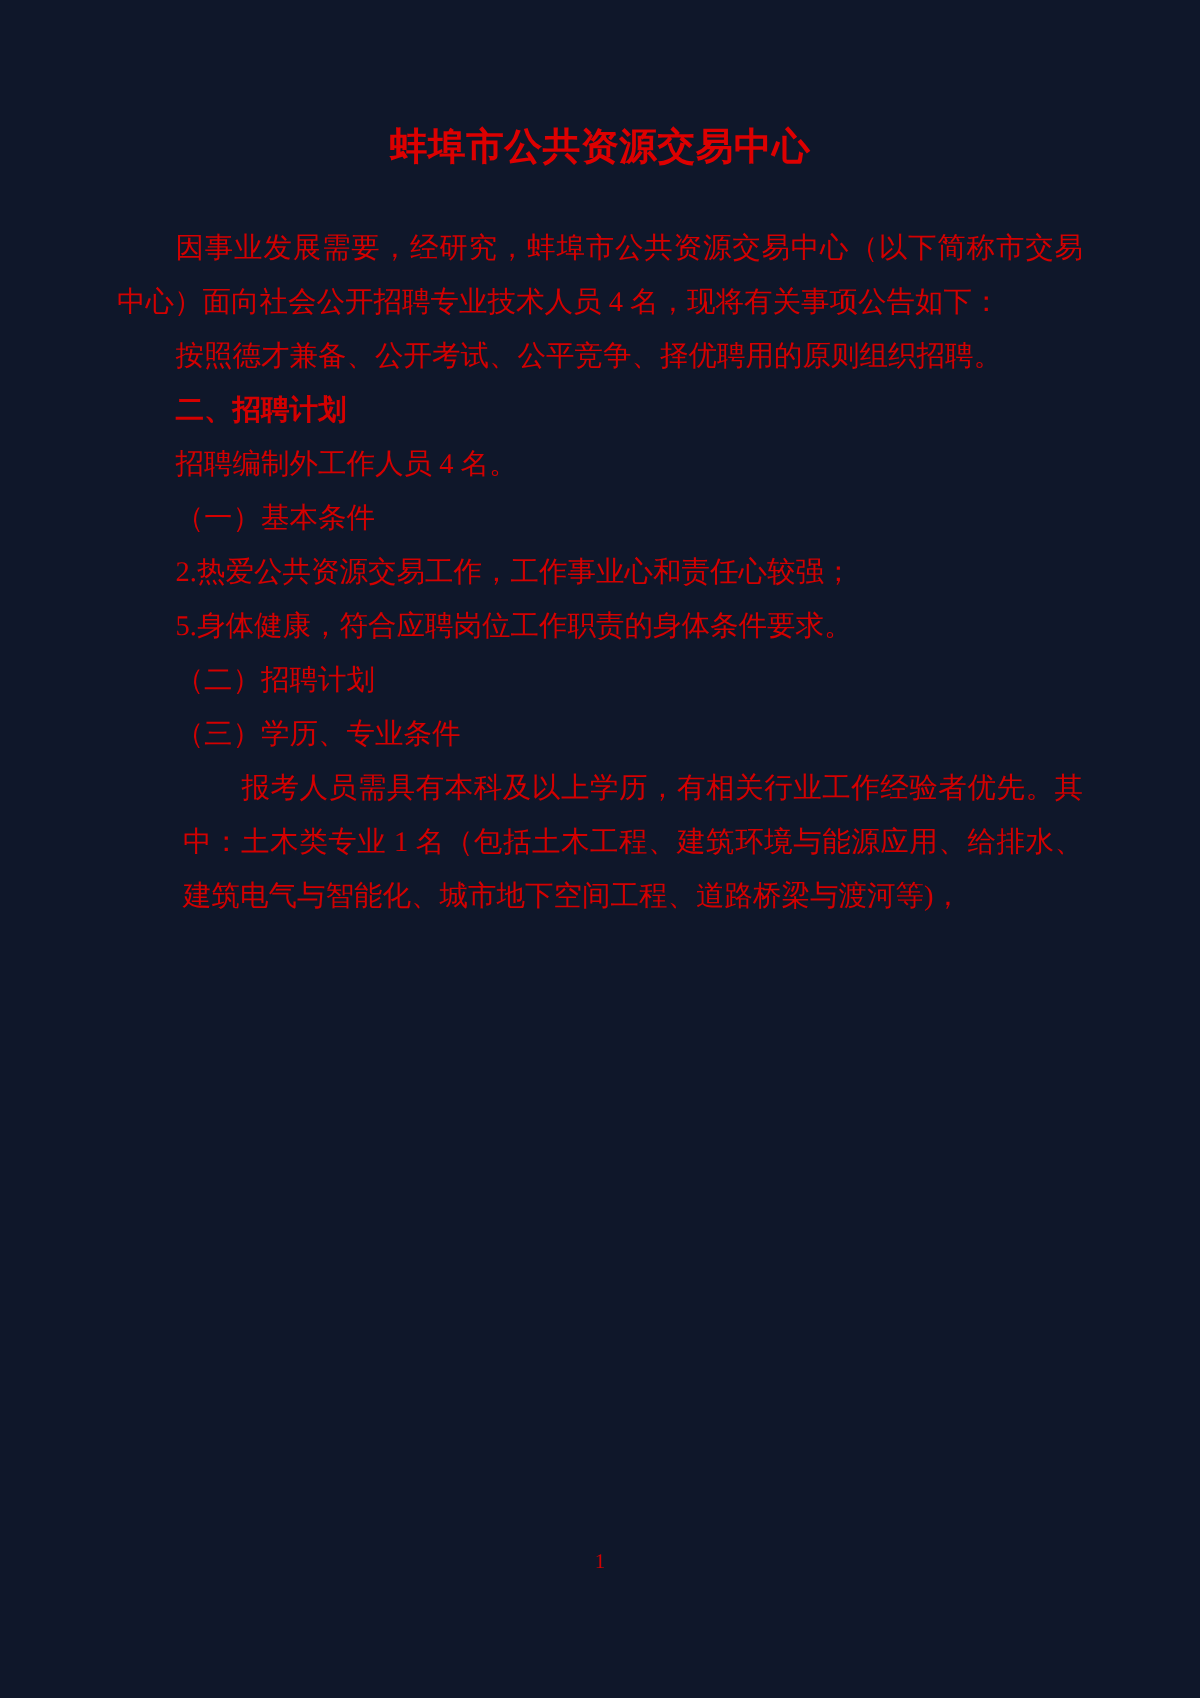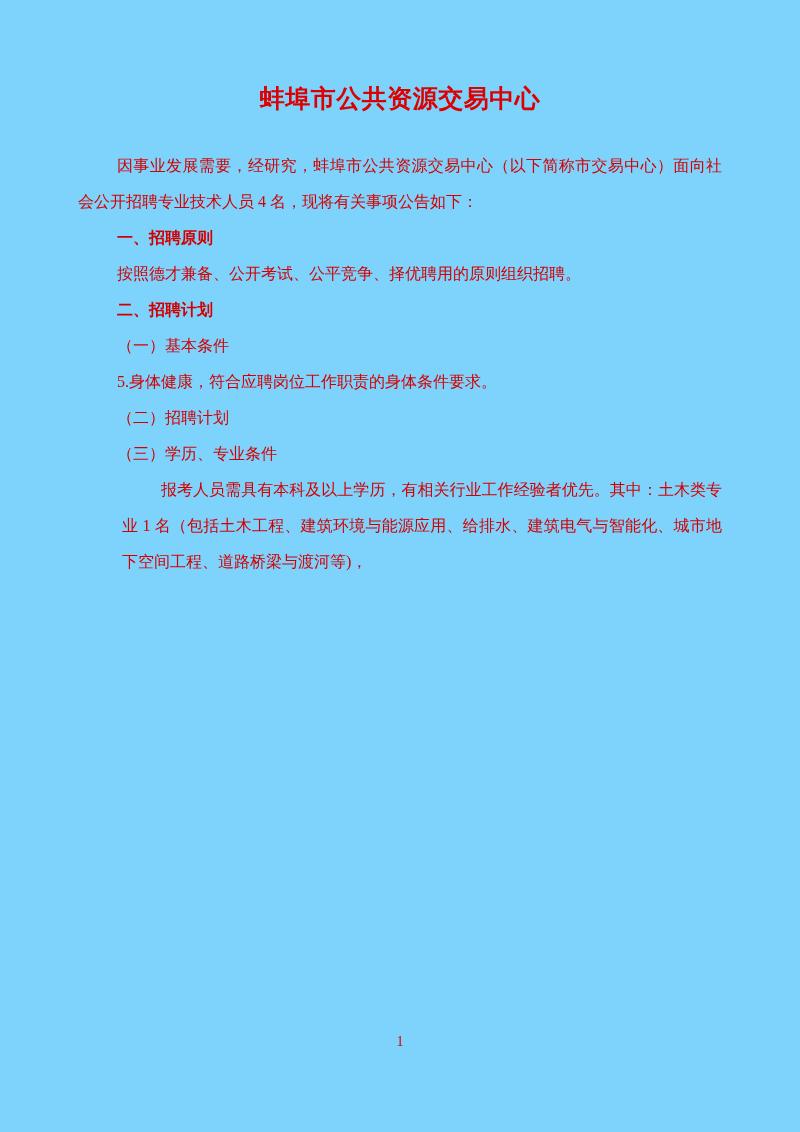--- a/index.html
+++ b/index.html
@@ -14,42 +14,42 @@
     color: #cc0000;
     position: relative;
     overflow: hidden;
   }
   .page {
     width: 800px;
     height: 1132px;
     box-sizing: border-box;
     padding: 0;
     position: relative;
-    background: #7dd3fc;
+    background: #0f172a;
   }
   .content {
     position: absolute;
     left: 78px;
     top: 80px;
     width: 644px;
   }
   .doc-title {
     text-align: center;
     font-weight: bold;
     font-size: 25px;
     line-height: 38px;
     color: #dd0000;
     letter-spacing: 0.5px;
   }
   .doc-title .line2 {
     display: block;
   }
   .body-text {
     margin-top: 30px;
-    font-size: 16px;
+    font-size: 19px;
     line-height: 36px;
     color: #d40000;
     text-align: justify;
   }
   p.para {
     margin: 0;
     text-indent: 39px;
     text-align: justify;
     text-justify: inter-ideograph;
   }
@@ -80,24 +80,25 @@
 <div class="page">
 
   <div class="content">
 
     <div class="doc-title">
       <span>蚌埠市公共资源交易中心</span>
     </div>
 
     <div class="body-text">
       <p class="para">因事业发展需要，经研究，蚌埠市公共资源交易中心（以下简称市交易中心）面向社会公开招聘专业技术人员 4 名，现将有关事项公告如下：</p>
-      <p class="heading">一、招聘原则</p>
       <p class="para">按照德才兼备、公开考试、公平竞争、择优聘用的原则组织招聘。</p>
       <p class="heading">二、招聘计划</p>
+      <p class="para">招聘编制外工作人员 4 名。</p>
       <p class="para">（一）基本条件</p>
+      <p class="para">2.热爱公共资源交易工作，工作事业心和责任心较强；</p>
       <p class="para">5.身体健康，符合应聘岗位工作职责的身体条件要求。</p>
       <p class="para">（二）招聘计划</p>
       <p class="para">（三）学历、专业条件</p>
       <p class="para tight">报考人员需具有本科及以上学历，有相关行业工作经验者优先。其中：土木类专业 1 名（包括土木工程、建筑环境与能源应用、给排水、建筑电气与智能化、城市地下空间工程、道路桥梁与渡河等)，</p>
     </div>
 
   </div>
 
   <div class="page-number">1</div>
 

